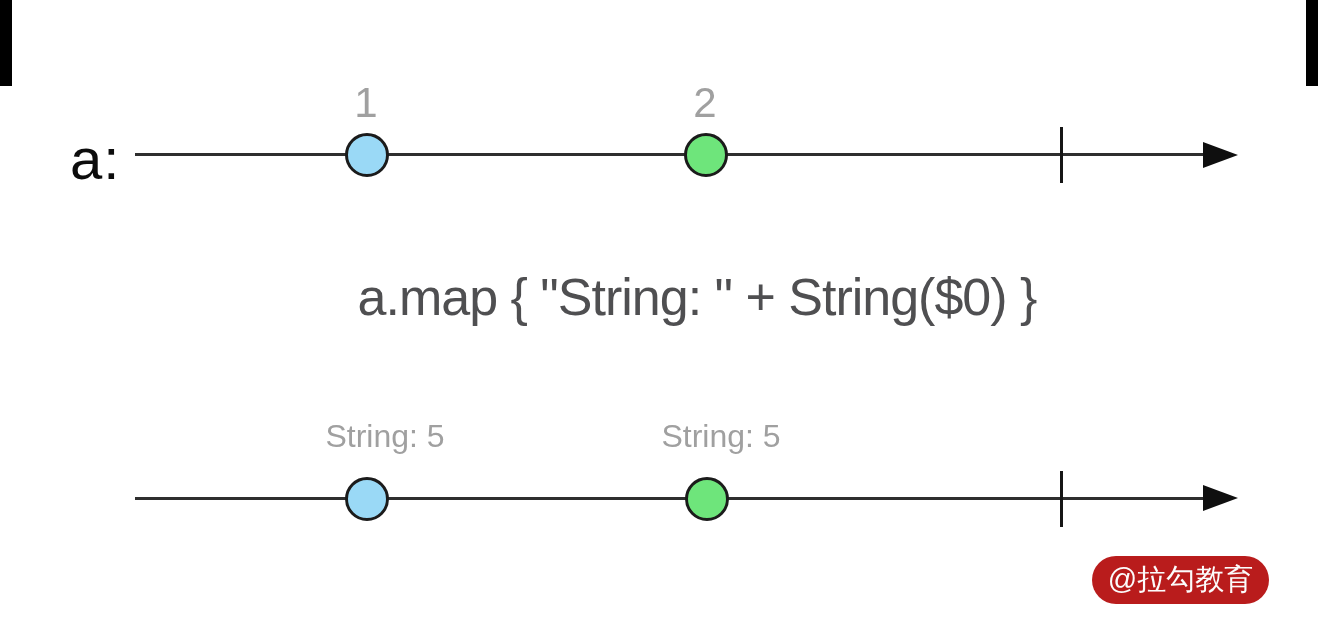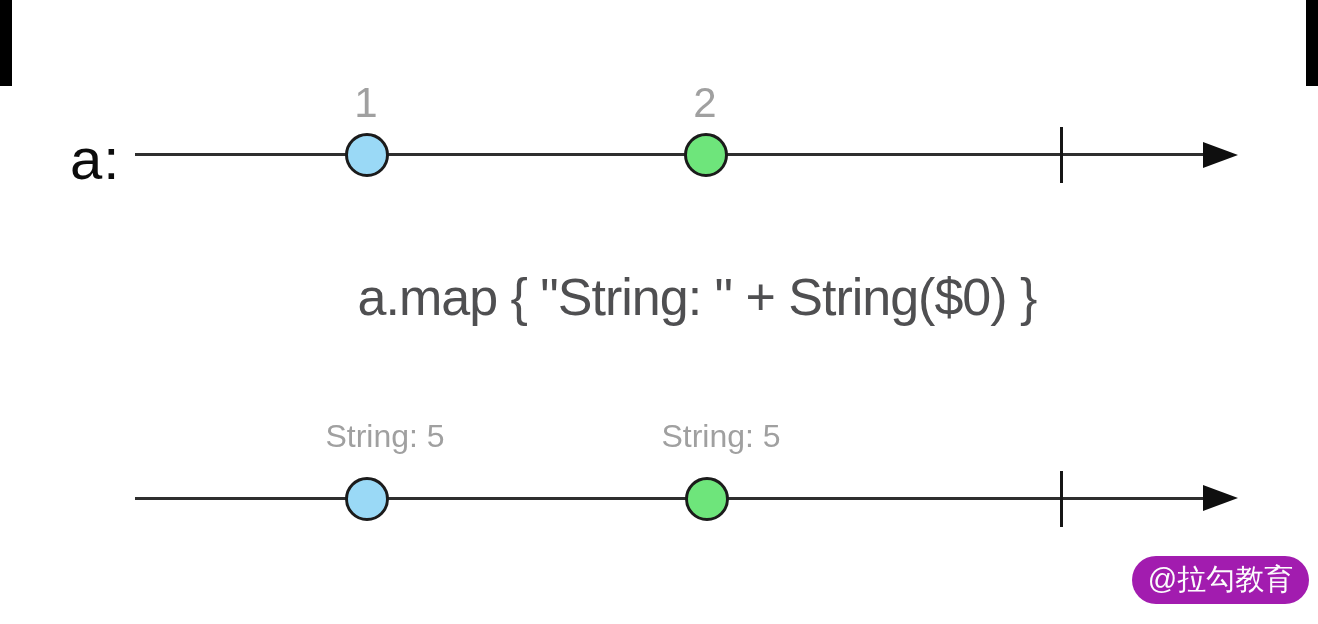--- a/index.html
+++ b/index.html
@@ -36,22 +36,22 @@
     color:#0c0c0c; letter-spacing:1px;
   }
 
   .code {
     position:absolute; left:76px; right:0; top:266px; text-align:center;
     font-size:52px; line-height:1.2; letter-spacing:-1px; color:#4f4f51;
     white-space:nowrap;
   }
 
   .watermark {
-    position:absolute; left:1132px; top:556px; width:177px; height:48px;
-    background:#a21caf; border-radius:24px;
+    position:absolute; left:1092px; top:556px; width:177px; height:48px;
+    background:#b91c1c; border-radius:24px;
     display:flex; align-items:center; justify-content:center;
     color:#fcfcfc; font-size:29px;
   }
 </style>
 </head>
 <body>
 
 <div class="canvas">
 
   <div class="crop-bar left"></div>

